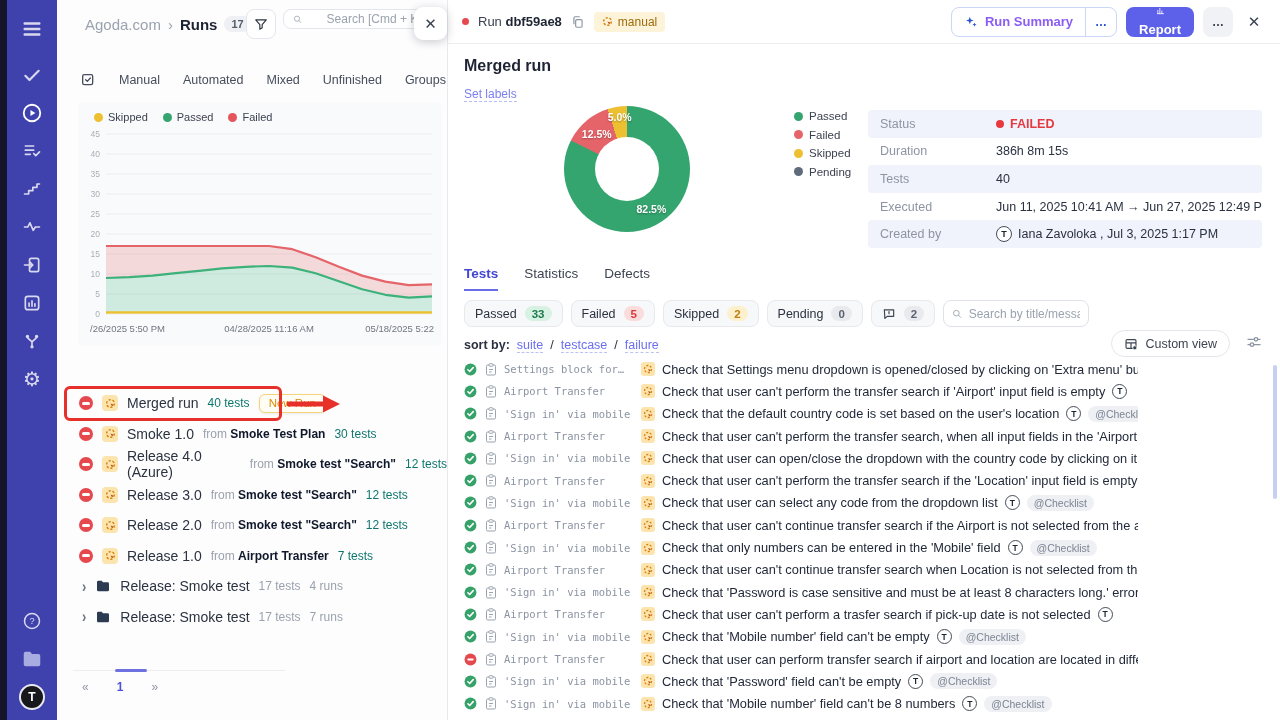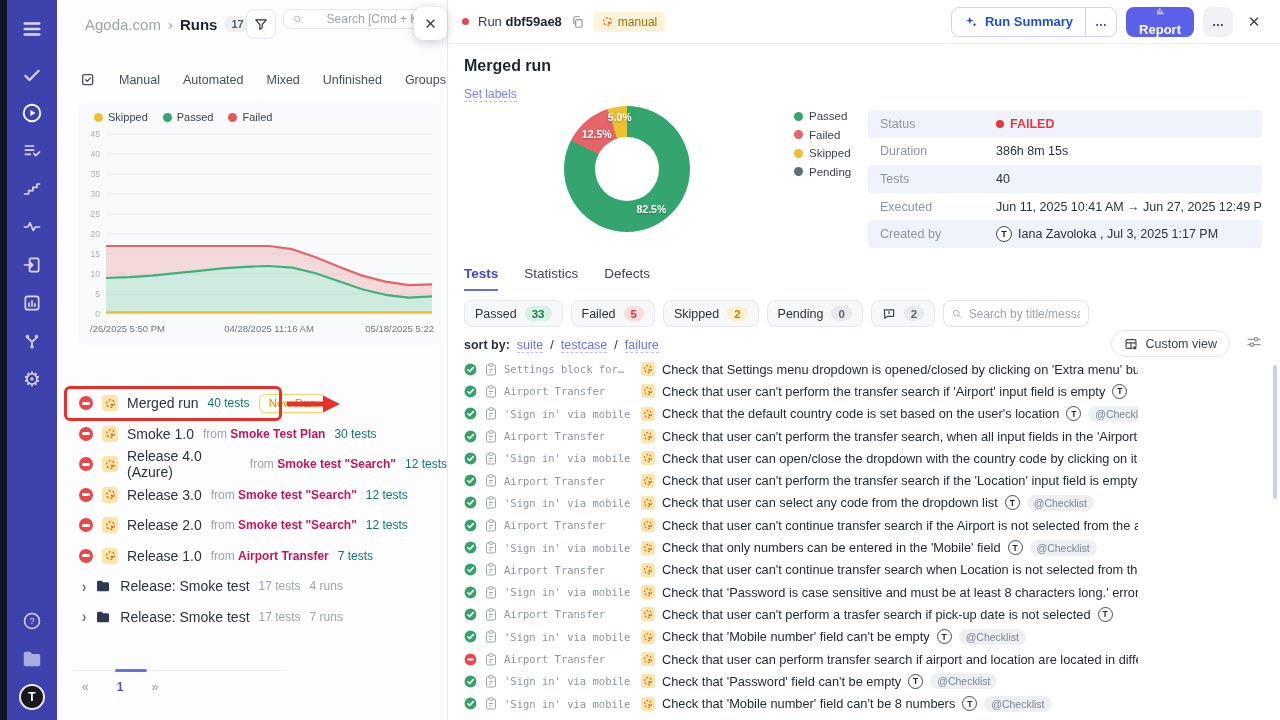--- a/index.html
+++ b/index.html
@@ -49,21 +49,21 @@
   #area-chart text.ax { font-size:8.5px; fill:#a9b0ba; }
   #area-chart text.ax2 { font-size:9.5px; fill:#6f7682; }
 
   .run-list { position:absolute; top:388px; left:0; right:0; }
   .run-row { height:30.5px; display:flex; align-items:center; gap:9px; padding-left:22px; cursor:pointer; }
   .st-failed { flex:0 0 14px; width:14px; height:14px; border-radius:50%; background:#e5484d; position:relative; }
   .st-failed::after { content:""; position:absolute; left:3px; right:3px; top:5.7px; height:2.6px; border-radius:2px; background:#fff; }
   .manual-ic { flex:0 0 16px; width:16px; height:16px; border-radius:4px; background:#fbe4ae; display:grid; place-items:center; }
   .run-name { font-size:14px; color:#2b3240; }
   .run-from { font-size:12px; color:#9aa2ae; white-space:nowrap; }
-  .run-from b { color:#be185d;margin-top:48px; }
+  .run-from b { color:#0f172a;margin-top:48px; }
   .run-tests { font-size:12px; color:#0f766e; white-space:nowrap; }
   .new-badge { font-size:11.5px; color:#d98a0c; background:#fffdf4; border:1px solid #f3d37c; border-radius:6px;
     padding:2.5px 9px; box-shadow:0 1px 3px rgba(0,0,0,.08); white-space:nowrap; }
   .group-row { height:30.5px; display:flex; align-items:center; gap:9px; padding-left:25px; cursor:pointer; }
   .chev { color:#6a7280; font-size:13px; font-weight:700; transform:scaleY(1.2); }
   .group-name { font-size:14px; color:#2b3240; }
   .group-meta { font-size:12px; color:#9aa2ae; }
 
   .annotation-box { position:absolute; left:7px; top:386px; width:218px; height:35px; border:3px solid #e8302a;
     border-radius:6px; pointer-events:none; z-index:5;}
@@ -80,21 +80,21 @@
   .right-panel { position:absolute; left:448px; top:0; right:0; bottom:0; background:#fff; }
   .rp-header { height:44px; border-bottom:1px solid #ededf1; display:flex; align-items:center; padding:0 14px; gap:9px; }
   .red-dot { width:7px; height:7px; border-radius:50%; background:#e5484d; }
   .run-lbl { font-size:13px; color:#3a4150; }
   .run-lbl b { color:#1e2433; }
   .copy-btn { display:grid; place-items:center; cursor:pointer; }
   .manual-tag { display:flex; align-items:center; gap:5px; background:#fdf3d8; border-radius:4px; padding:3px 8px;
     font-size:12px; color:#9c6c0c; }
   .hspacer { flex:1; }
   .btn-summary { display:flex; border:1px solid #ccd6f6; border-radius:8px; height:30px; background:#fff; overflow:hidden; }
-  .bs-main { display:flex; align-items:center; gap:7px; padding:0 12px; color:#1d4ed8; font-size:13px; font-weight:600;
+  .bs-main { display:flex; align-items:center; gap:7px; padding:0 12px; color:#8b5cf6; font-size:13px; font-weight:600;
     border-right:1px solid #ccd6f6; cursor:pointer; }
   .bs-more { width:30px; display:grid; place-items:center; color:#2b50d8; font-weight:700; cursor:pointer; font-size:12px;}
   .btn-report { display:flex; align-items:center; gap:7px; background:#5d60e8; color:#fff; height:30px; border-radius:8px;
     padding:0 13px; font-size:13px; font-weight:600; border:none; cursor:pointer; font-family:inherit;flex-direction:column;}
   .btn-more { width:30px; height:30px; background:#f1f2f5; border-radius:8px; display:grid; place-items:center;
     color:#3a4150; font-weight:700; cursor:pointer; font-size:12px;}
   .btn-close { width:24px; height:30px; display:grid; place-items:center; color:#3a4150; font-size:15px; cursor:pointer; }
 
   .rp-body { position:absolute; top:44px; left:16px; right:18px; bottom:0; }
   .rd-title { position:absolute; top:13px; font-size:16px; font-weight:700; color:#1e2433; }

